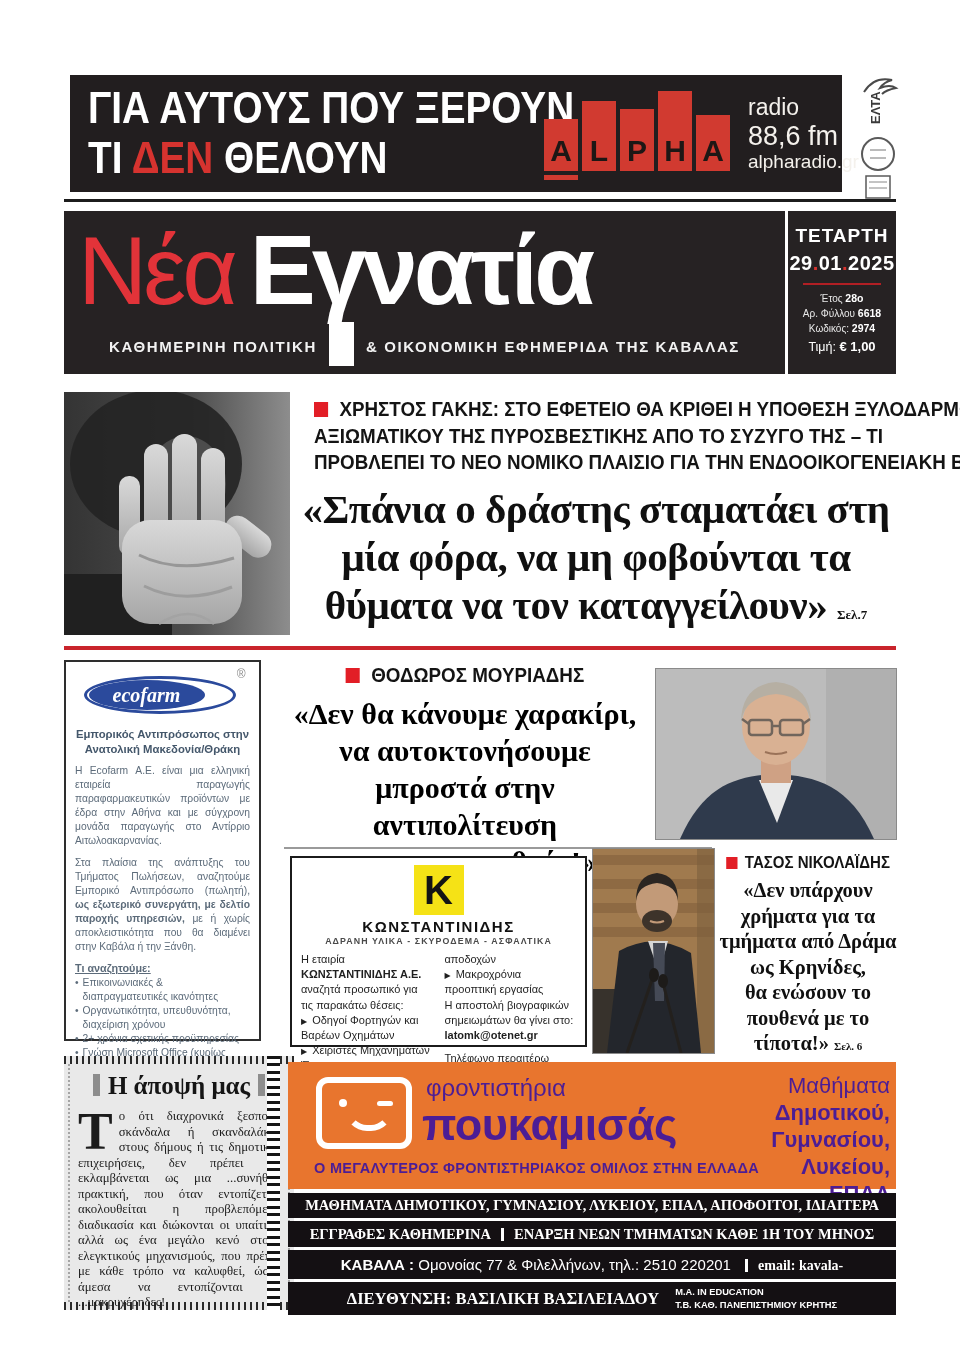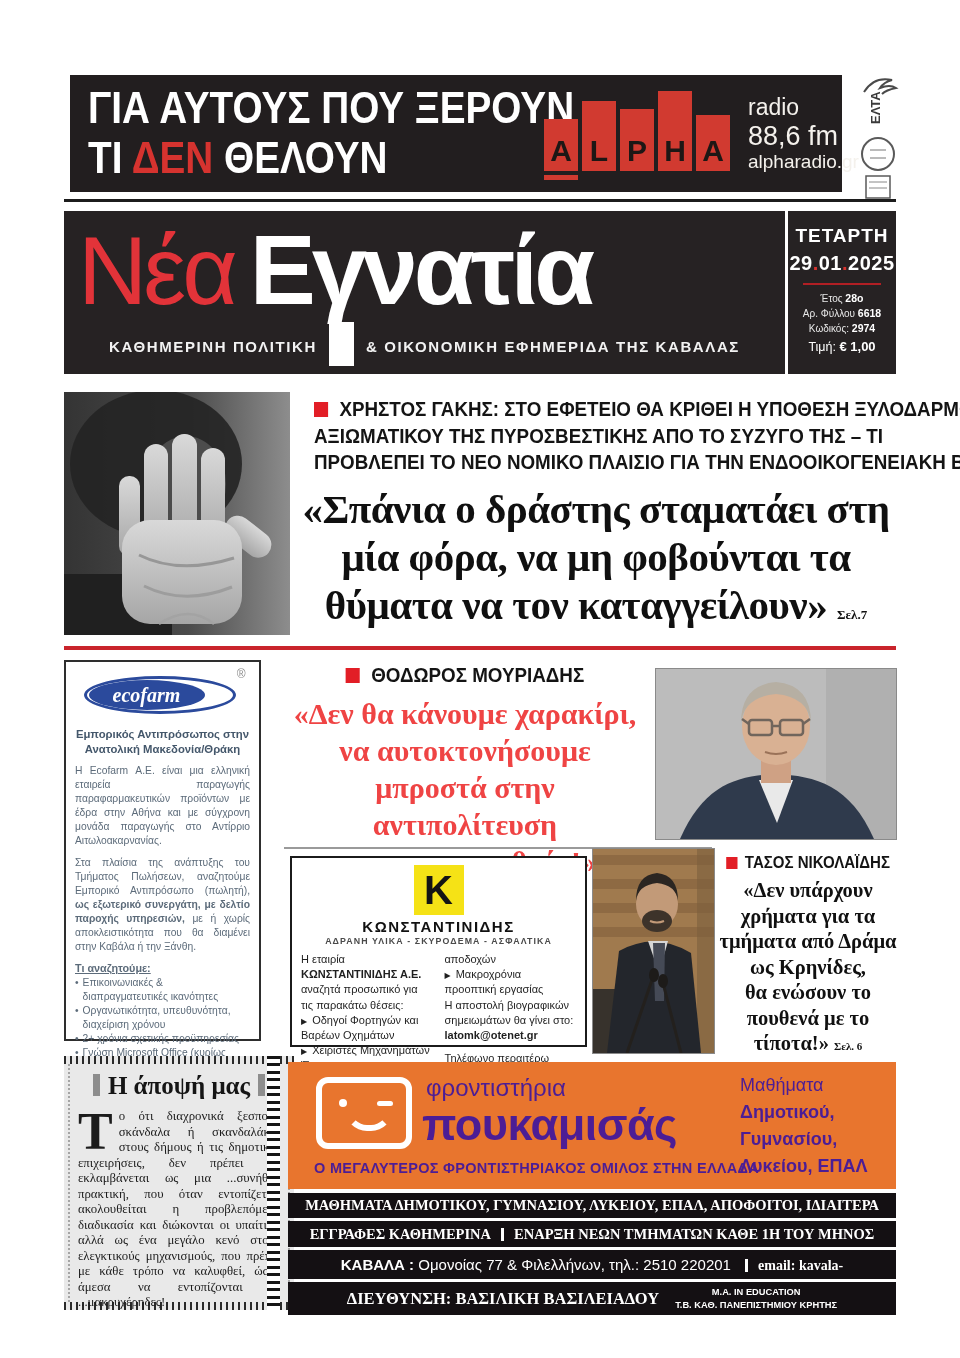--- a/index.html
+++ b/index.html
@@ -74,21 +74,21 @@
   .eco-head{margin-top:9px;text-align:center;font-weight:bold;color:#44576b;font-size:11.3px;line-height:1.3;}
   .eco-body{margin-top:8px;text-align:justify;}
   .eco-sub{margin-top:7px;font-weight:bold;text-decoration:underline;font-size:10.8px;}
   .eco-li{display:flex;}
   .eco-li .b{margin-right:4px;}
   .eco-foot{margin-top:8px;}
 
   
   .mour{left:284px;top:664px;width:362px;text-align:center;}
   .sec-title{font-size:20px;font-weight:800;color:#141414;white-space:nowrap;}
-  .mour-headline{margin-top:8px;font-weight:bold;font-size:30px;line-height:37px;color:#ef4444;}
+  .mour-headline{margin-top:8px;font-weight:bold;font-size:30px;line-height:37px;color:#000000;}
   .mour-photo{left:655px;top:668px;width:240px;height:170px;border:1px solid #8a8a8a;}
 
   
   .konst{left:290px;top:856px;width:297px;height:191px;border:2px solid #1b1b1b;background:#fff;
          box-sizing:border-box;padding:5px 9px;}
   .k-logo{width:50px;height:50px;background:#f5e216;margin:2px auto 0;display:flex;
           align-items:center;justify-content:center;font-weight:bold;font-size:40px;color:#141414;}
   .k-name{text-align:center;font-weight:bold;font-size:15px;letter-spacing:1.5px;margin-top:3px;}
   .k-tag{text-align:center;font-size:8.8px;font-weight:600;letter-spacing:1.1px;color:#4a4a4a;margin-top:1px;}
   .k-cols{display:flex;gap:12px;margin-top:6px;font-size:11px;line-height:1.38;color:#1f1f1f;}
@@ -122,21 +122,21 @@
   .pouk{left:288px;top:1062px;width:608px;height:127px;background:#e8752e;color:#4c1d95;}
   .pk-logo{position:absolute;left:28px;top:15px;width:84px;height:60px;border:6px solid #fff;
            border-radius:12px;}
   .pk-eye1{position:absolute;left:17px;top:16px;width:8px;height:8px;border-radius:50%;background:#fff;}
   .pk-eye2{position:absolute;right:13px;top:18px;width:16px;height:5px;border-radius:3px;background:#fff;}
   .pk-smile{position:absolute;left:23px;top:18px;width:36px;height:18px;border:6px solid transparent;
             border-bottom:6px solid #fff;border-radius:0 0 22px 22px;}
   .pk-brandtop{position:absolute;left:138px;top:12px;font-size:24px;}
   .pk-brand{position:absolute;left:134px;top:37px;font-size:45px;font-weight:bold;letter-spacing:-.5px;}
   .pk-tag{position:absolute;left:26px;top:98px;font-size:14.5px;font-weight:bold;letter-spacing:.3px;white-space:nowrap;}
-  .pk-right{position:absolute;left:452px;top:10px;width:150px;text-align:left;line-height:27px;font-size:18px;}
+  .pk-right{position:absolute;left:452px;top:10px;width:150px;text-align:right;line-height:27px;font-size:22px;}
   .pk-right b{display:block;}
 
   
   .strip{left:288px;width:608px;background:#141013;color:#fff;text-align:center;
          font-family:"Liberation Serif","DejaVu Serif",serif;font-weight:bold;}
   .s1{top:1193px;height:25px;line-height:25px;font-size:14.5px;}
   .s2{top:1221px;height:26px;line-height:26px;font-size:14.5px;}
   .s3{top:1250px;height:29px;line-height:29px;font-family:"Liberation Sans",sans-serif;font-weight:400;font-size:15px;}
   .s3 .lbl{font-weight:bold;}
   .s3 .eml{font-family:"Liberation Serif",serif;font-weight:bold;font-size:14px;}
@@ -419,18 +419,18 @@
       <b>Λυκείου, ΕΠΑΛ</b>
     </div>
   </div>
 
   <div class="abs strip s1"><span>ΜΑΘΗΜΑΤΑ ΔΗΜΟΤΙΚΟΥ, ΓΥΜΝΑΣΙΟΥ, ΛΥΚΕΙΟΥ, ΕΠΑΛ, ΑΠΟΦΟΙΤΟΙ, ΙΔΙΑΙΤΕΡΑ</span></div>
   <div class="abs strip s2"><span>ΕΓΓΡΑΦΕΣ ΚΑΘΗΜΕΡΙΝΑ</span><span class="vsep"></span><span>ΕΝΑΡΞΗ ΝΕΩΝ ΤΜΗΜΑΤΩΝ ΚΑΘΕ 1Η ΤΟΥ ΜΗΝΟΣ</span></div>
   <div class="abs strip s3"><span class="lbl">ΚΑΒΑΛΑ :</span><span> Ομονοίας 77 &amp; Φιλελλήνων, τηλ.: 2510 220201 </span><span class="vsep"></span><span class="eml">email: kavala-kentro@poukamisas.gr</span></div>
   <div class="abs strip s4">
     <span>ΔΙΕΥΘΥΝΣΗ: ΒΑΣΙΛΙΚΗ ΒΑΣΙΛΕΙΑΔΟΥ</span>
     <span class="s4-cred">
-      <span style="display:block;text-align:center;">M.A. IN EDUCATION</span>
+      <span style="display:block;">M.A. IN EDUCATION</span>
       <span style="display:block;">Τ.Β. ΚΑΘ. ΠΑΝΕΠΙΣΤΗΜΙΟΥ ΚΡΗΤΗΣ</span>
     </span>
   </div>
 
 </div>
 
 </body></html>

